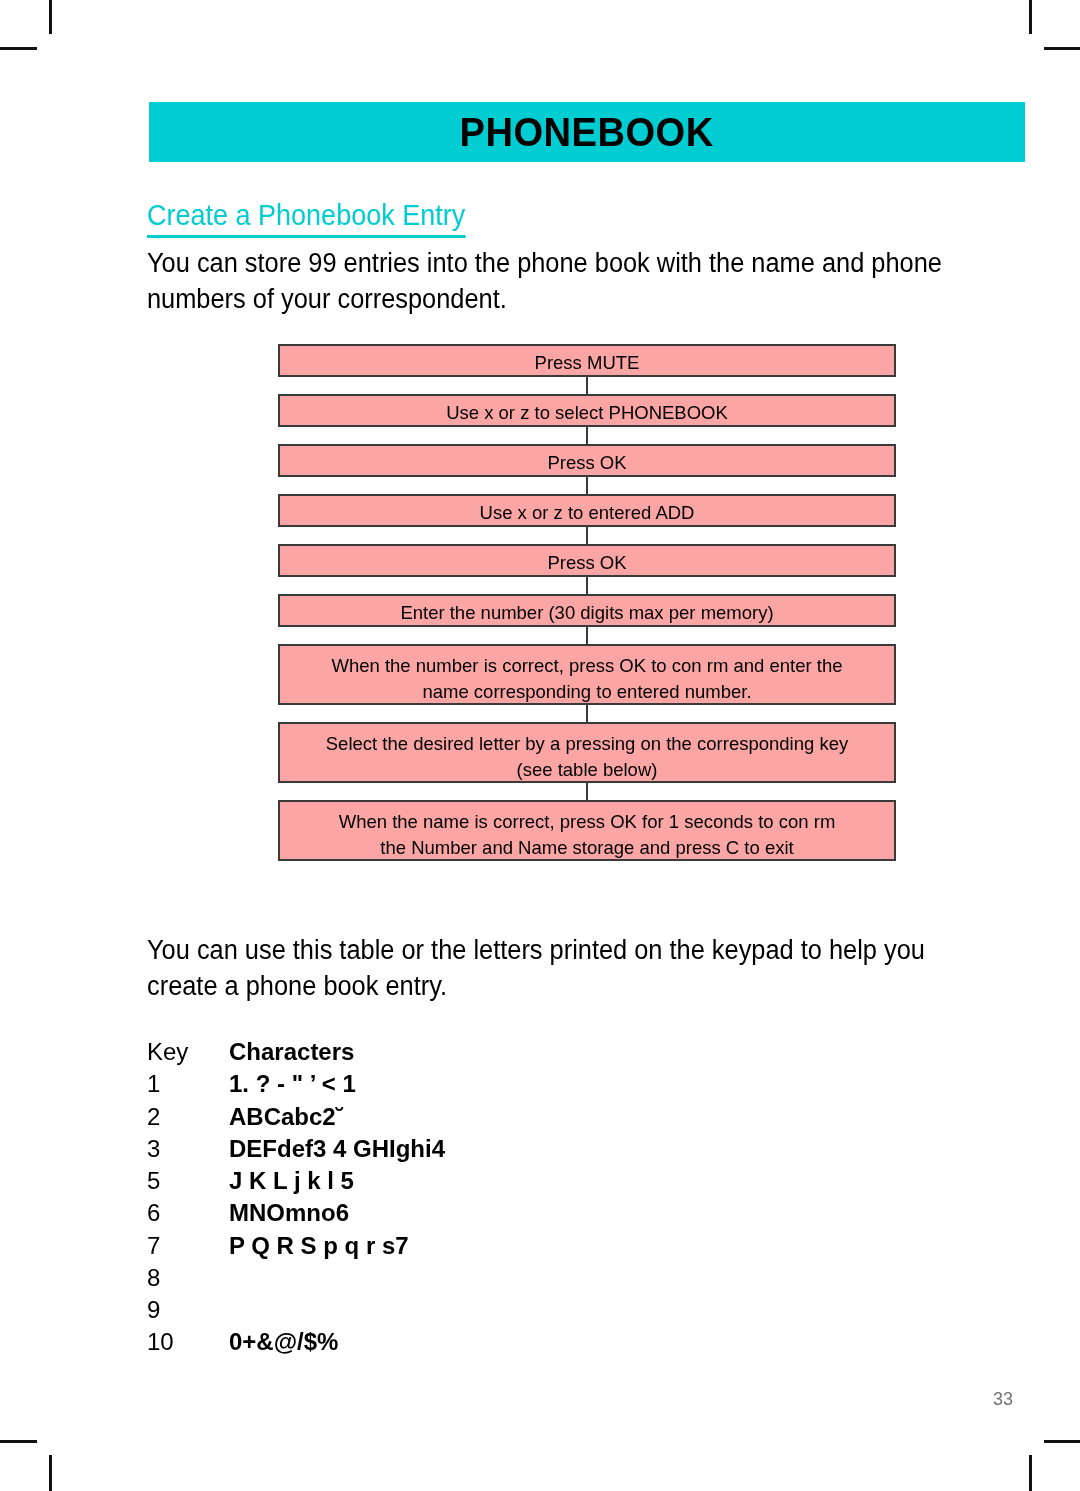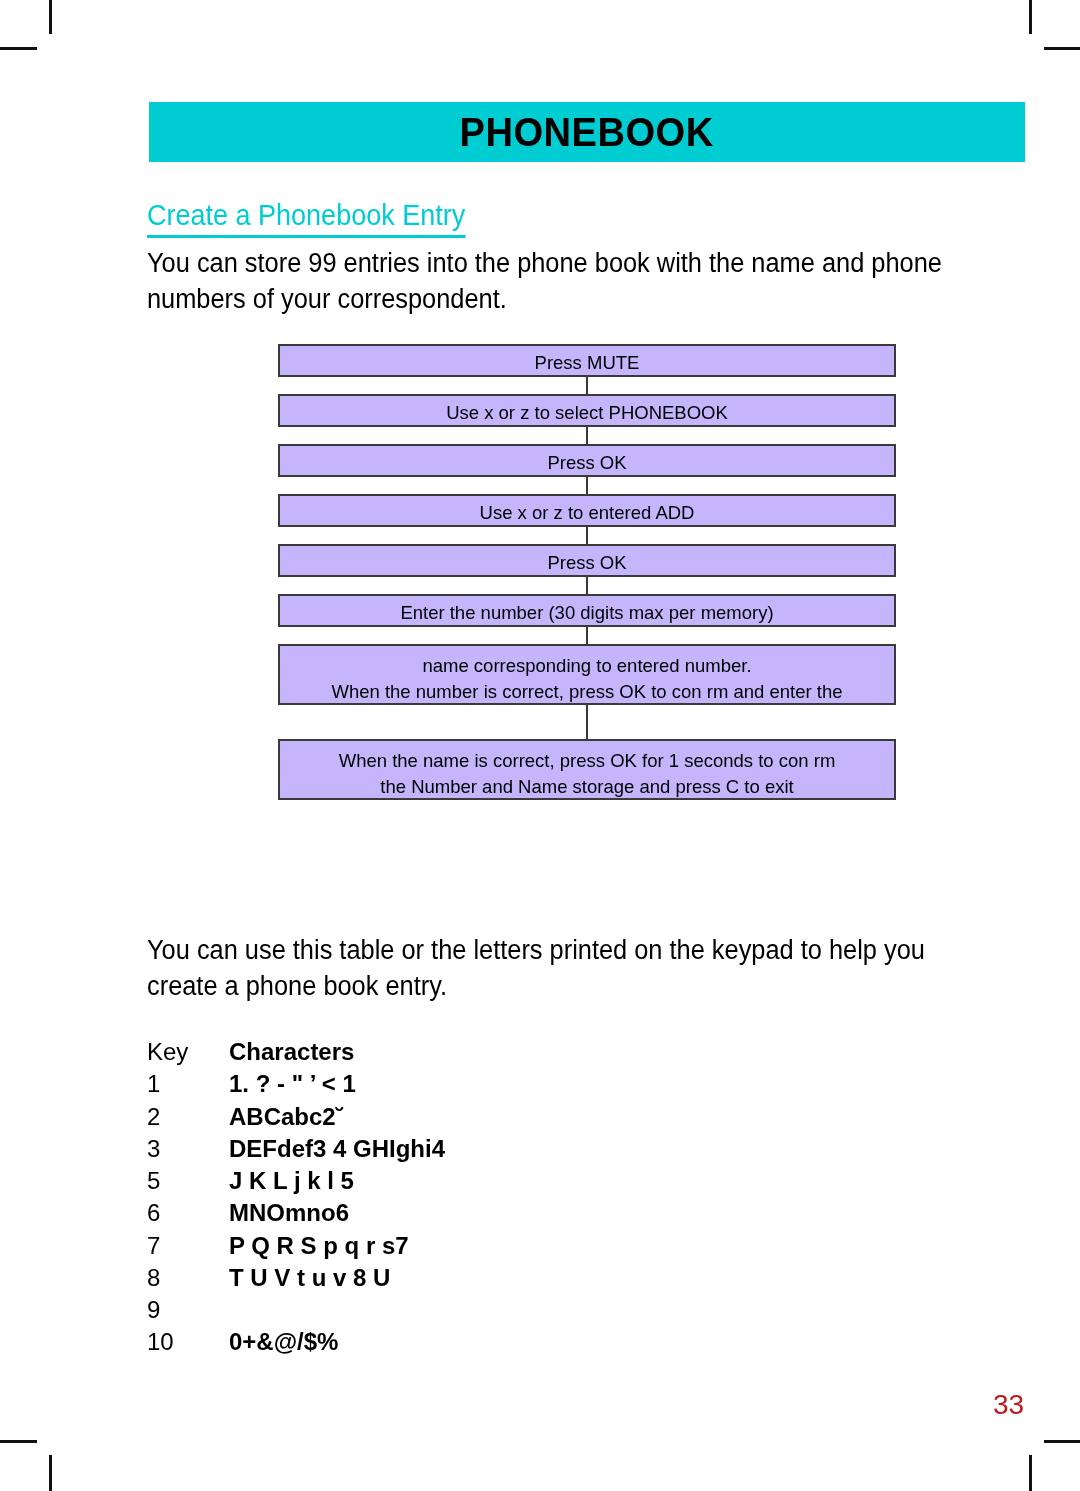--- a/index.html
+++ b/index.html
@@ -96,21 +96,21 @@
   .flow {
     position: absolute;
     left: 231px;
     top: 344px;
     width: 618px;
   }
   .flow-box {
     box-sizing: border-box;
     width: 618px;
     border: 2px solid #3a3a3a;
-    background: #c4b5fd;
+    background: #fca5a5;
     text-align: center;
     font-family: "Liberation Sans", sans-serif;
     font-size: 18.5px;
     line-height: 1.38;
     color: #000000;
     padding: 6px 8px;
     position: relative;
   }
   .flow-box.one-line  { height: 33px; padding-top: 4px; }
   .flow-box.two-line  { height: 61px; padding-top: 7px; }
@@ -151,22 +151,22 @@
   .keycol-chars {
     flex: 1 1 auto;
     font-weight: bold;
   }
 
   .page-number {
     position: absolute;
     left: 946px;
     top: 1389px;
     font-family: "Liberation Sans", sans-serif;
-    font-size: 28px;
-    color: #b91c1c;
+    font-size: 18px;
+    color: #737373;
   }
 </style>
 </head>
 <body>
 
 <div class="crop crop-tl-v"></div>
 <div class="crop crop-tl-h"></div>
 <div class="crop crop-tr-v"></div>
 <div class="crop crop-tr-h"></div>
 <div class="crop crop-bl-h"></div>
@@ -213,25 +213,29 @@
       <div>Press OK</div>
     </div>
     <div class="flow-connector"></div>
 
     <div class="flow-box one-line">
       <div>Enter the number (30 digits max per memory)</div>
     </div>
     <div class="flow-connector"></div>
 
     <div class="flow-box two-line">
+      <div>When the number is correct, press OK to con  rm and enter the</div>
       <div>name corresponding to entered number.</div>
-      <div>When the number is correct, press OK to con  rm and enter the</div>
-    </div>
-    <div class="flow-connector"></div>
-
+    </div>
+    <div class="flow-connector"></div>
+
+    <div class="flow-box two-line">
+      <div>Select the desired letter by a pressing on the corresponding key</div>
+      <div>(see table below)</div>
+    </div>
     <div class="flow-connector"></div>
 
     <div class="flow-box two-line">
       <div>When the name is correct, press OK for 1 seconds to con  rm</div>
       <div>the Number and Name storage and press C to exit</div>
     </div>
 
   </div>
 
   <div class="body-para p2">
@@ -263,21 +267,20 @@
     <div class="keyrow">
       <div class="keycol-key">6</div>
       <div class="keycol-chars">MNOmno6</div>
     </div>
     <div class="keyrow">
       <div class="keycol-key">7</div>
       <div class="keycol-chars">P Q R S p q r s7</div>
     </div>
     <div class="keyrow">
       <div class="keycol-key">8</div>
-      <div class="keycol-chars">T U V t u v 8 U</div>
     </div>
     <div class="keyrow">
       <div class="keycol-key">9</div>
     </div>
     <div class="keyrow">
       <div class="keycol-key">10</div>
       <div class="keycol-chars">0+&amp;@/$%</div>
     </div>
   </div>
 

